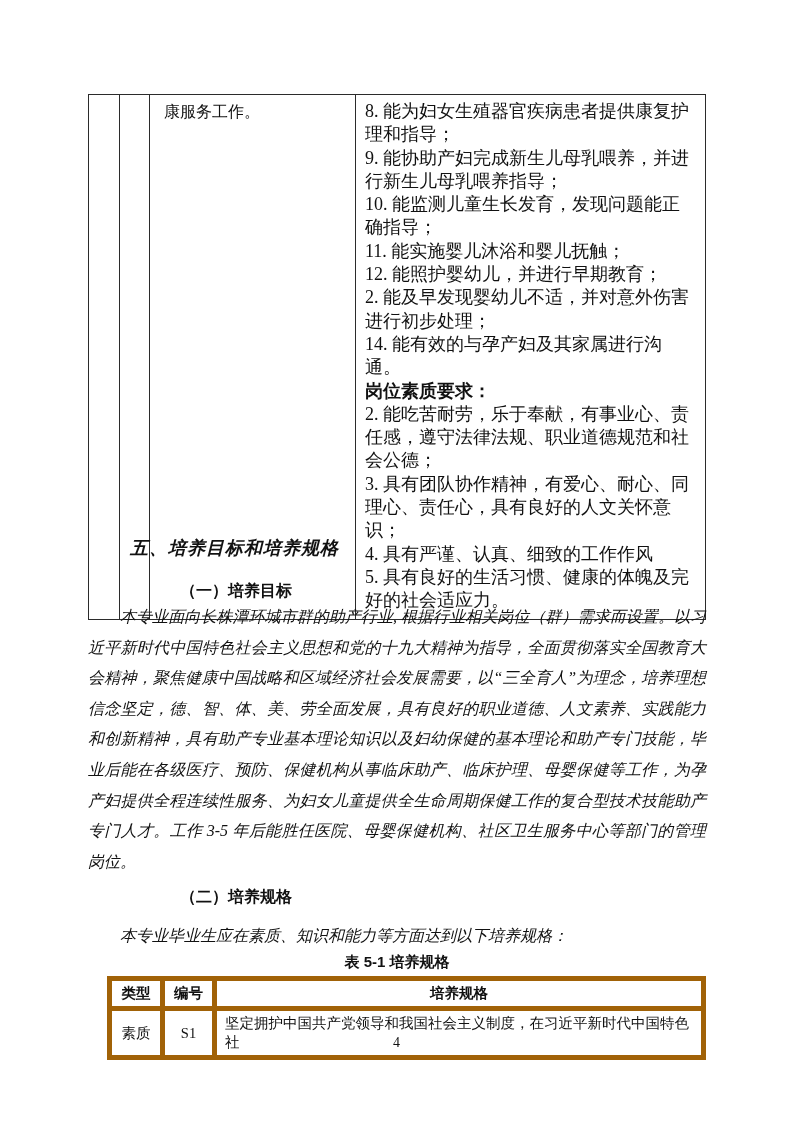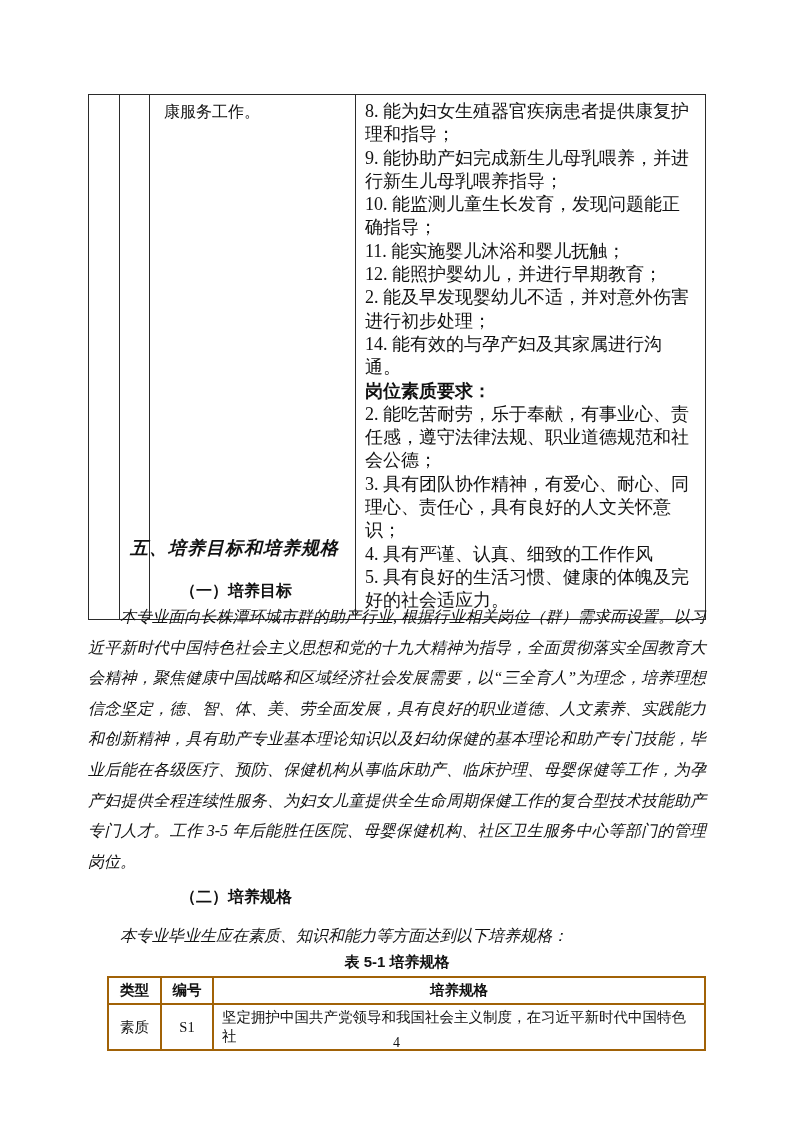--- a/index.html
+++ b/index.html
@@ -59,21 +59,21 @@
     font-weight: bold; font-size: 15px;
   }
 
   
   .spec-table {
     position: absolute; left: 107px; top: 976px; width: 599px;
     border-collapse: collapse;
     font-size: 14.5px;
   }
   .spec-table th, .spec-table td {
-    border: 2px solid #a16207;
+    border: 5px solid #a16207;
     padding: 3px 6px;
     margin-top: 28px;
   }
   .spec-table th {
     font-family: "Liberation Sans", "DejaVu Sans", sans-serif;
     font-weight: bold; text-align: center; height: 26px;
   }
   .spec-table .col-type { width: 53px; }
   .spec-table .col-id { width: 52px; }
   .spec-table td { height: 29px; }

